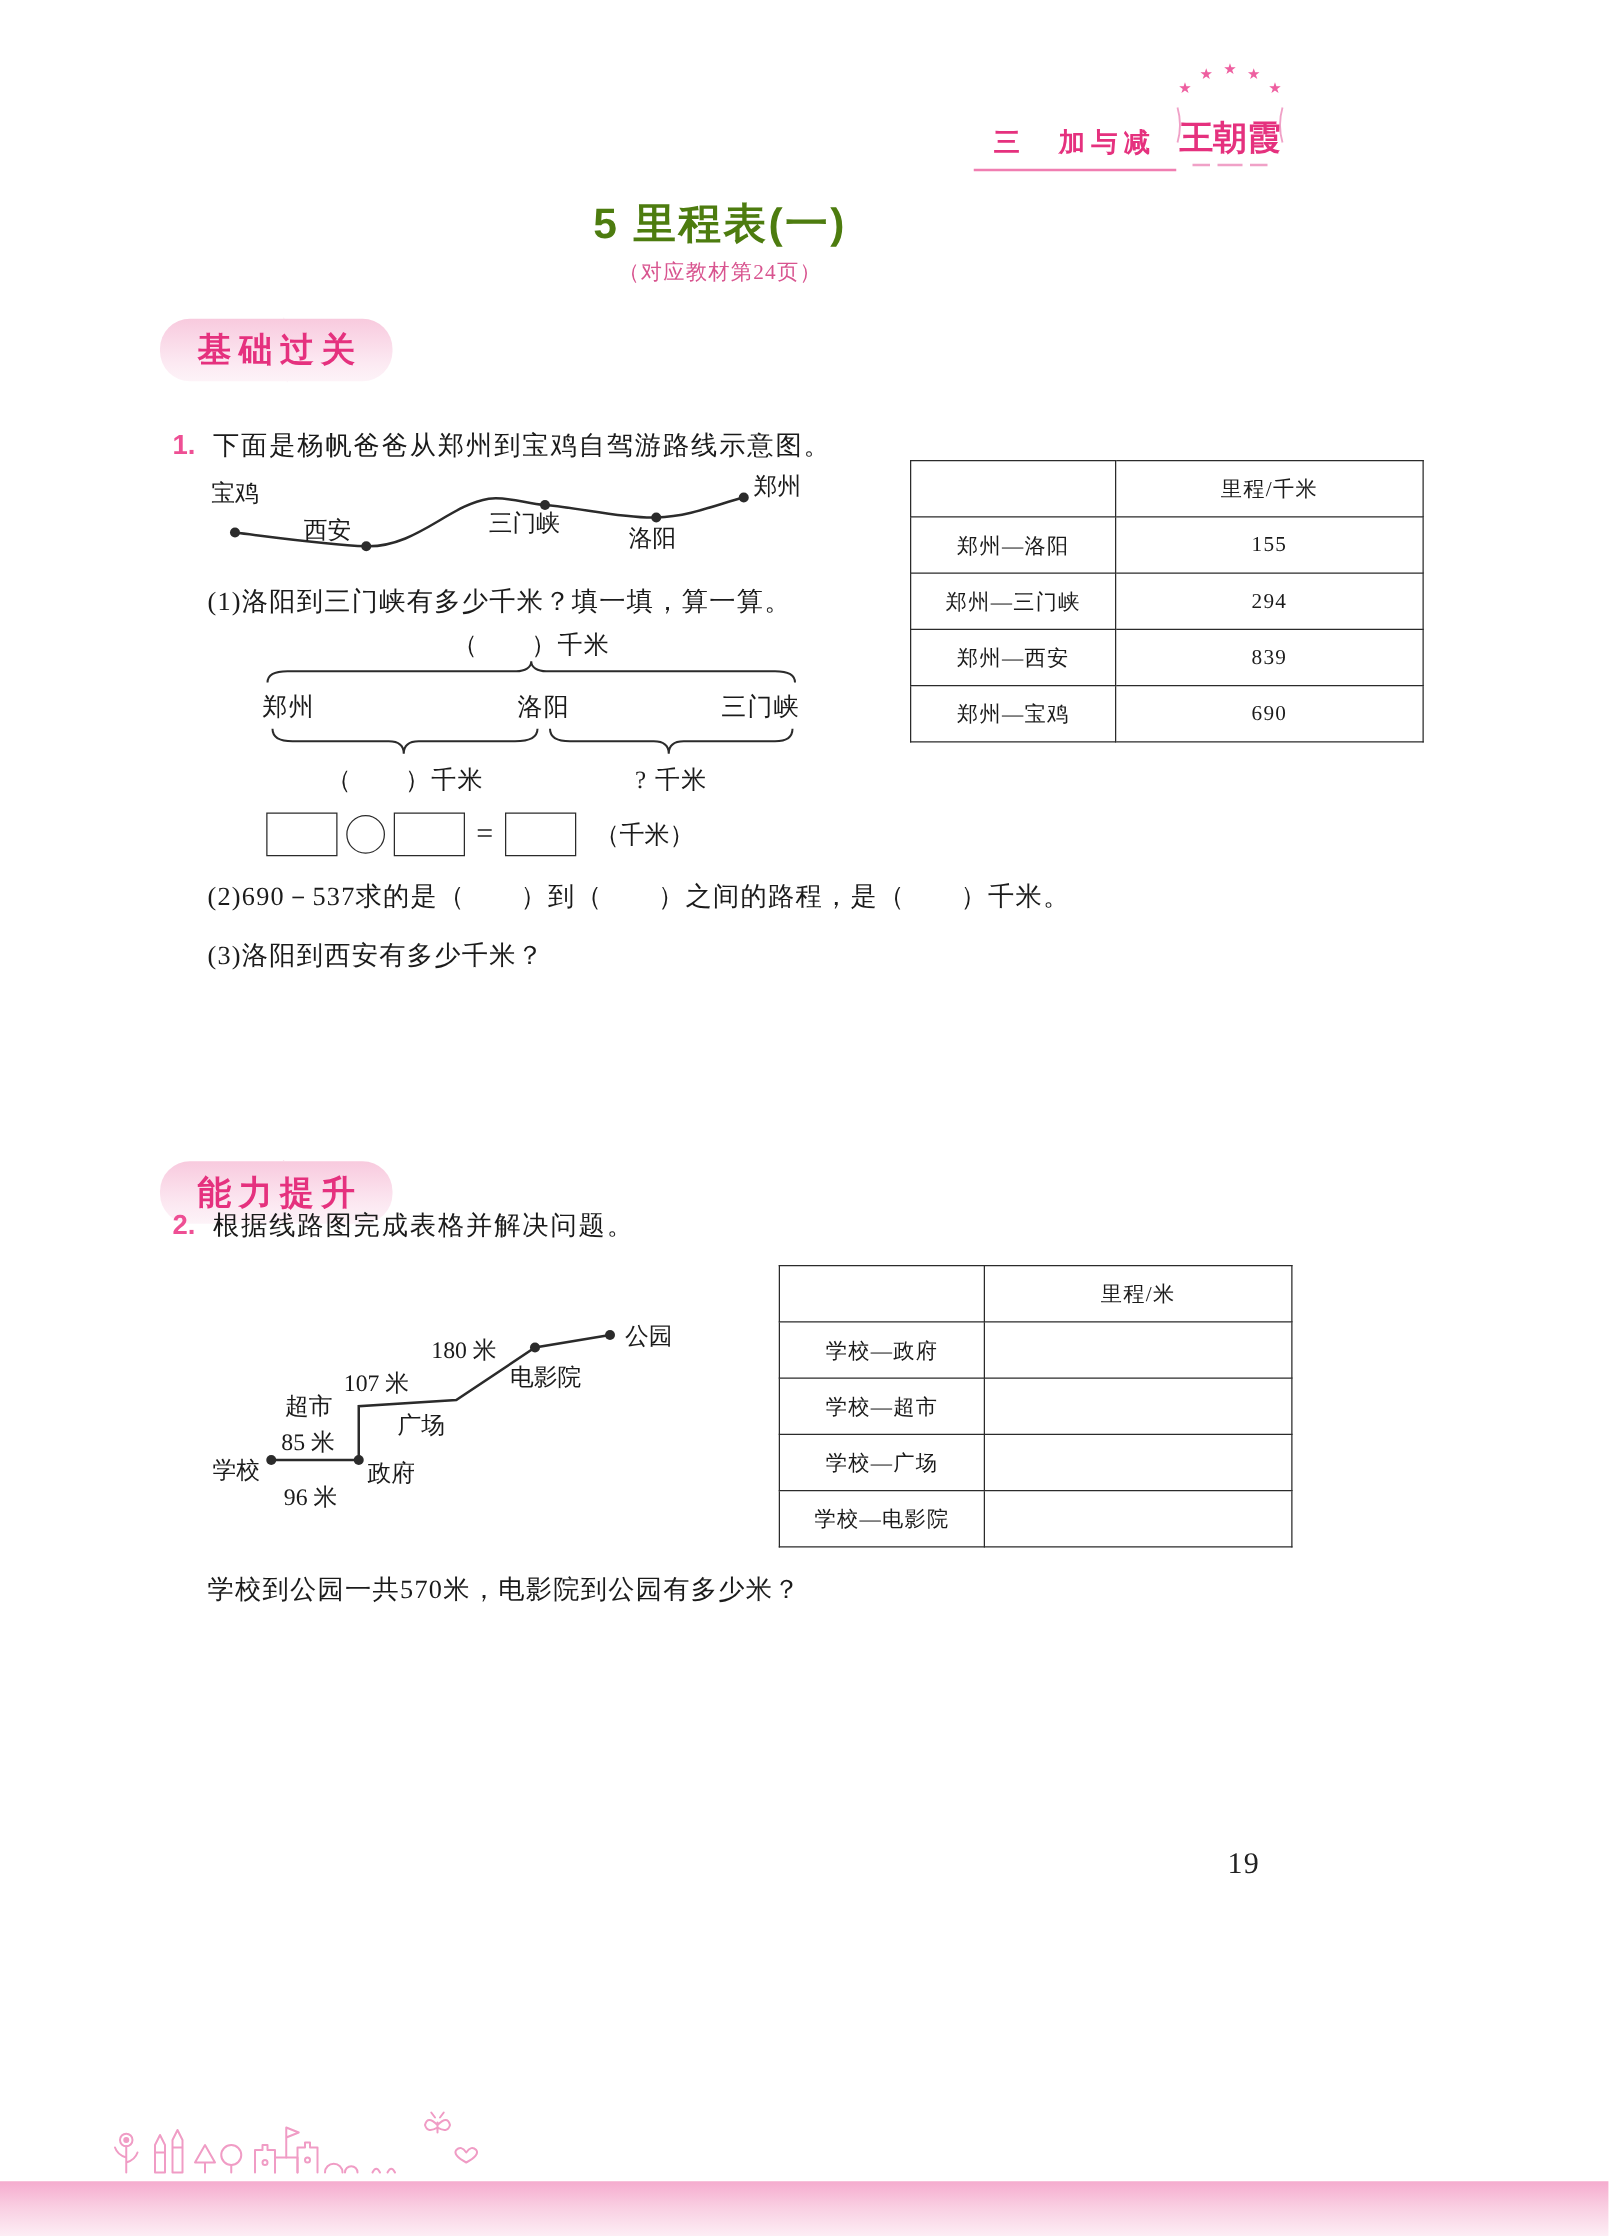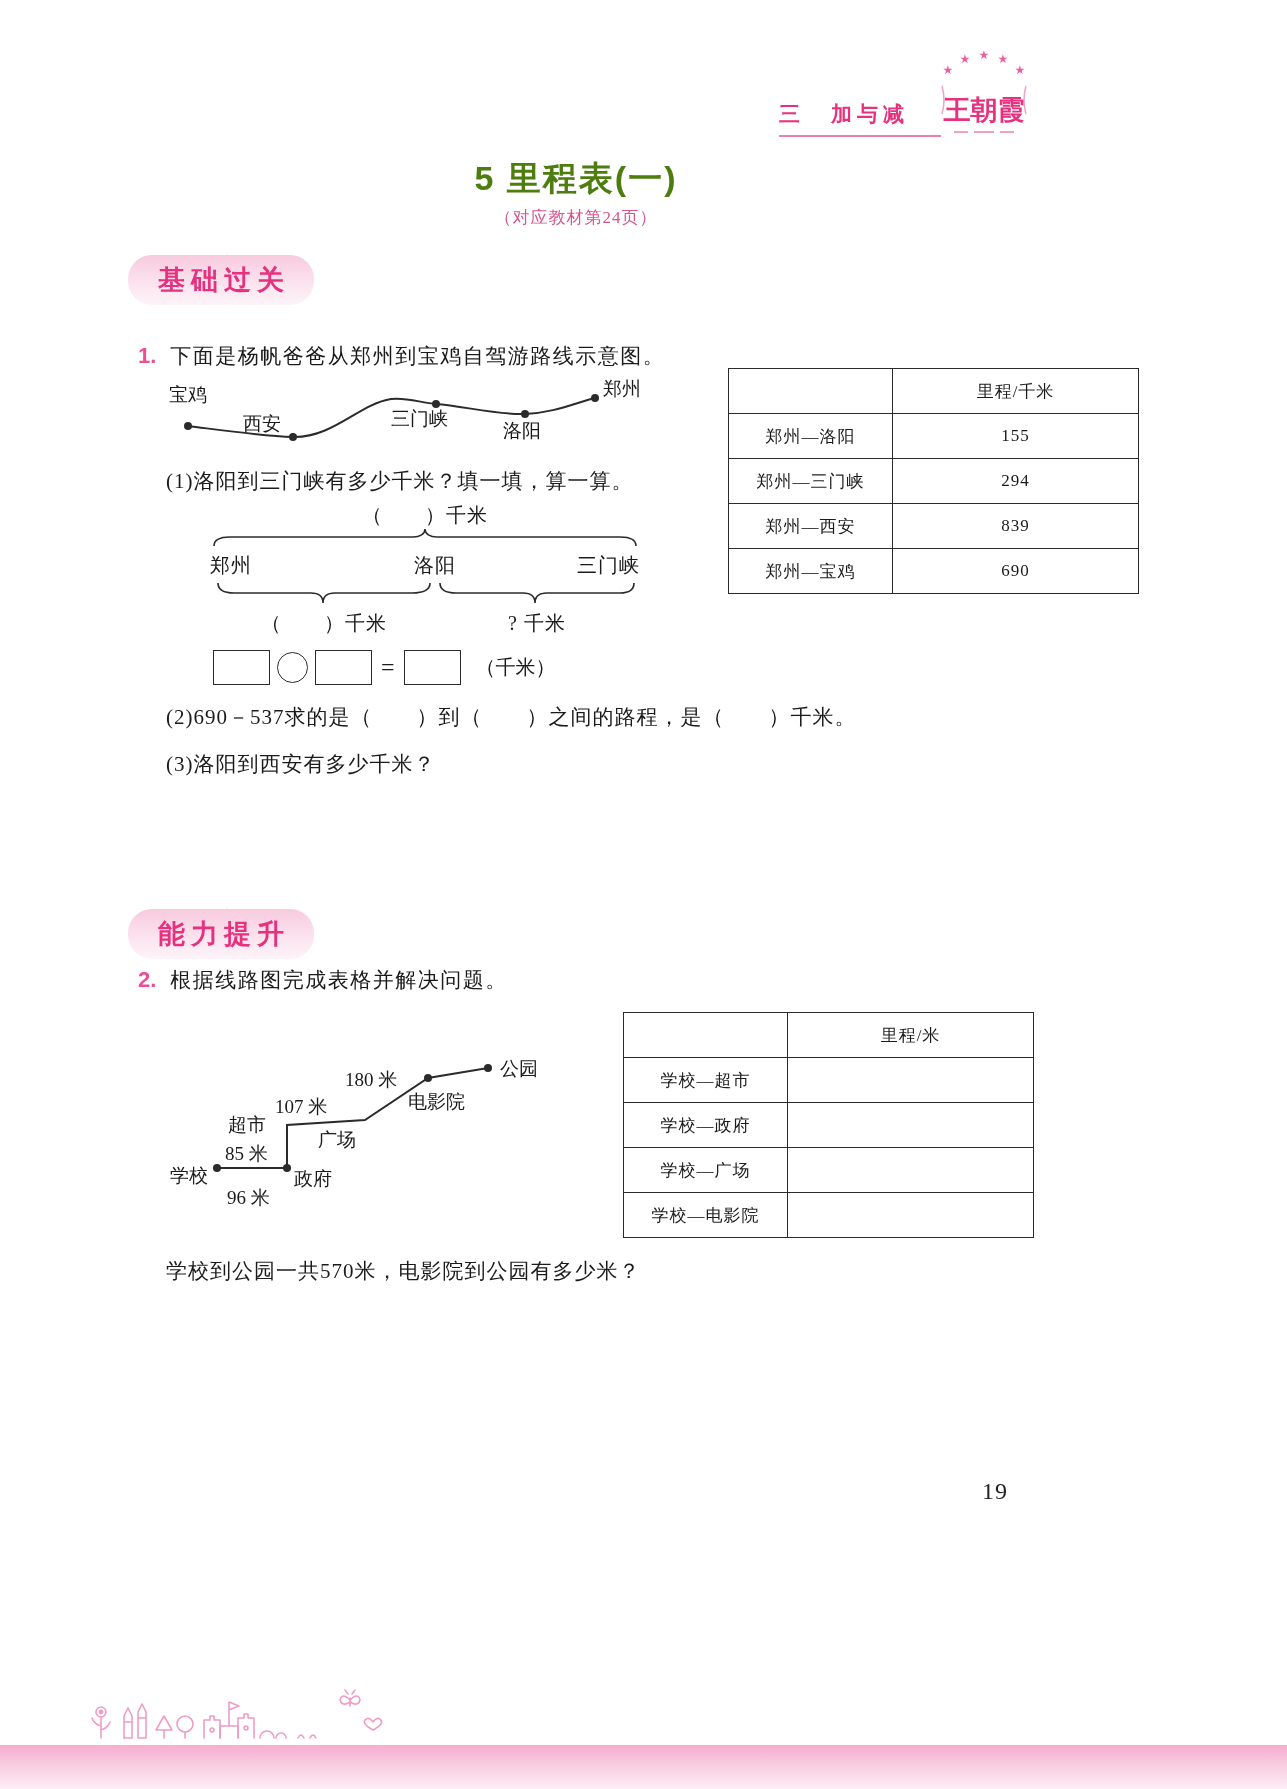--- a/index.html
+++ b/index.html
@@ -2,21 +2,21 @@
 <html><head>
 <meta charset="utf-8">
 <style>
   * { margin:0; padding:0; box-sizing:border-box; }
   html,body { background:#ffffff; }
   .page { position:relative; width:1287px; height:1789px; background:#ffffff; overflow:hidden;
           font-family:"Liberation Serif","DejaVu Serif",serif; color:#1b1b1b; }
   .abs { position:absolute; }
   .sans { font-family:"Liberation Sans","DejaVu Sans",sans-serif; }
 
-  .unit-header { left:779px; top:100px; width:162px; text-align:left; color:#e5317e;
+  .unit-header { left:779px; top:100px; width:162px; text-align:center; color:#e5317e;
                  font-weight:bold; font-size:21px; letter-spacing:5px; padding-bottom:7px;
                  border-bottom:2px solid #f07eb1; }
 
   .page-title { left:400px; top:156px; width:352px; text-align:center; font-size:34px;
                 font-weight:bold; letter-spacing:2px; color:#4d7c0f; }
   .page-subtitle { left:400px; top:206px; width:352px; text-align:center; font-size:17px;
                    color:#d8548f; letter-spacing:1px; }
 
   .section-header { display:flex; align-items:center; height:52px;flex-direction:column; }
   .mascot { position:relative; z-index:2; }
@@ -162,21 +162,21 @@
     <div class="eq-circle"></div>
     <div class="eq-box"></div>
     <div class="eq-sign">=</div>
     <div class="eq-box"></div>
     <div class="eq-unit">（千米）</div>
   </div>
 
   <div class="abs serif-line" style="left:166px; top:704px;">(2)690－537求的是（　　）到（　　）之间的路程，是（　　）千米。</div>
   <div class="abs serif-line" style="left:166px; top:751px;">(3)洛阳到西安有多少千米？</div>
 
-  <div class="abs section-header" style="left:140px; top:908px;justify-content:flex-end;">
+  <div class="abs section-header" style="left:140px; top:928px;justify-content:flex-end;">
     <svg class="mascot" width="50" height="50" viewBox="0 0 50 50">
       <circle cx="25" cy="27" r="17" fill="#fff" stroke="#e0679e" stroke-width="2"></circle>
       <path d="M9,23 Q11,8 25,8 Q39,8 41,23 L36,18 32,21 28,15 23,20 18,15 14,21 Z" fill="#f6b7d2" stroke="#e0679e" stroke-width="1.5"></path>
       <circle cx="19" cy="28" r="1.8" fill="#5c4450"></circle>
       <circle cx="31" cy="28" r="1.8" fill="#5c4450"></circle>
       <path d="M21,34 Q25,37 29,34" stroke="#5c4450" stroke-width="1.6" fill="none" stroke-linecap="round"></path>
     </svg>
     <div class="section-pill sans">能力提升</div>
     <svg class="section-tail" width="18" height="40" viewBox="0 0 18 40">
       <path d="M4,3 Q15,20 4,37" stroke="#f2a3c8" stroke-width="4" fill="none" stroke-linecap="round"></path>
@@ -210,25 +210,25 @@
     </g>
   </svg>
 
   <table class="abs mileage" style="left:623px; top:1012px;">
     <tbody>
         <tr>
       <td class="c1"></td>
       <td class="c2">里程/米</td>
     </tr>
     <tr>
+      <td>学校—政府</td>
+      <td></td>
+    </tr>
+    <tr>
       <td>学校—超市</td>
-      <td></td>
-    </tr>
-    <tr>
-      <td>学校—政府</td>
       <td></td>
     </tr>
     <tr>
       <td>学校—广场</td>
       <td></td>
     </tr>
     <tr>
       <td>学校—电影院</td>
       <td></td>
     </tr>

